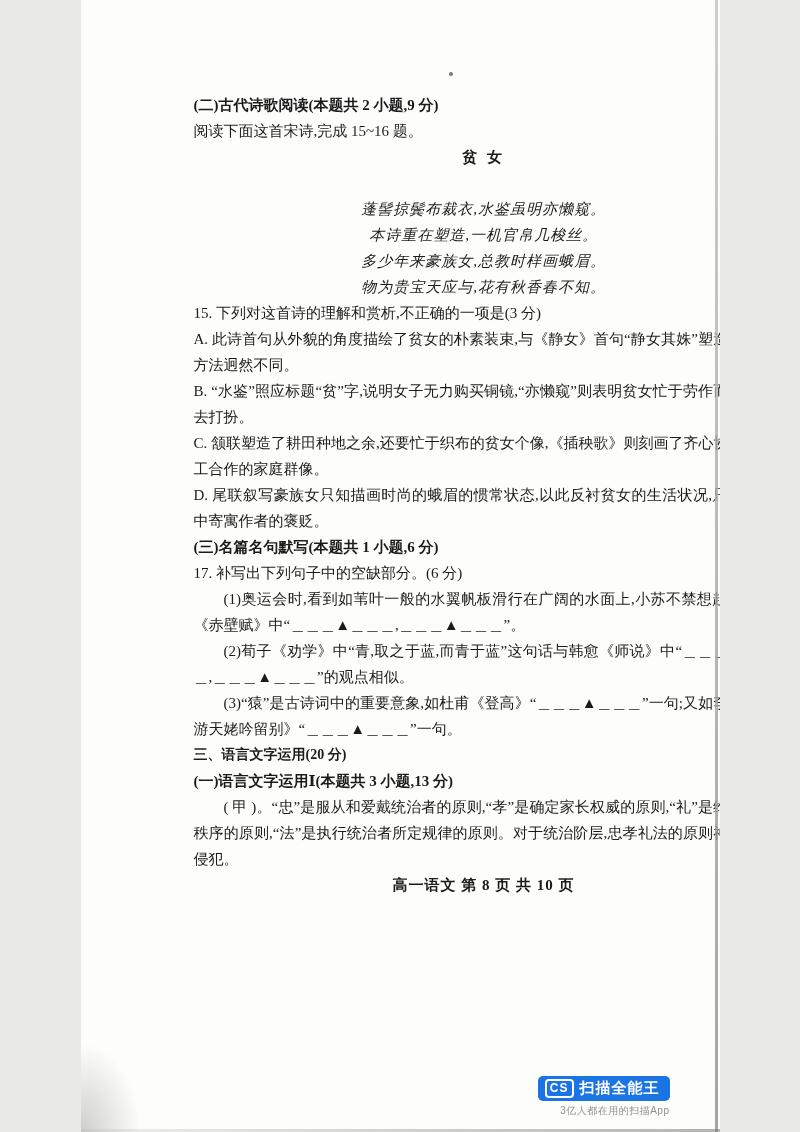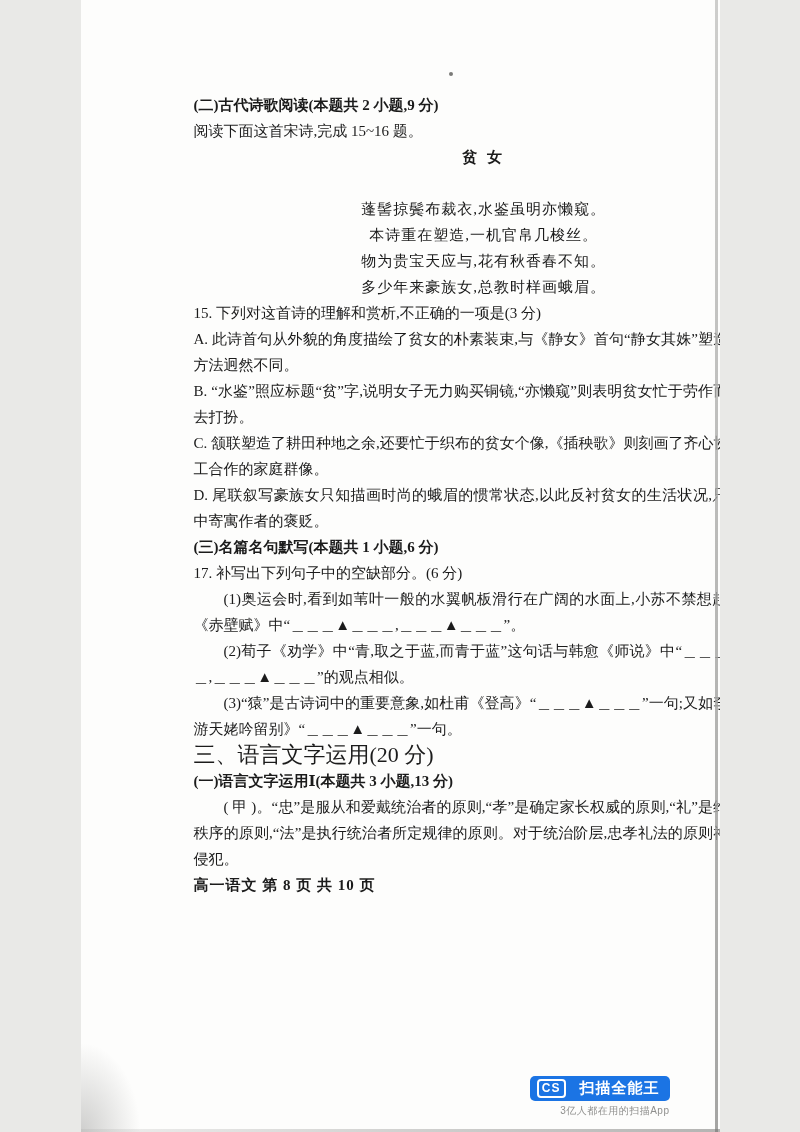--- a/index.html
+++ b/index.html
@@ -16,31 +16,32 @@
   .content {
     position:absolute;
     left:113px; top:92px;
     width:580px;
     font-size:15px;
     line-height:26px;
     text-align:justify;
   }
   .content p { margin:0; }
   .bold { font-weight:bold; }
-  .poem-line { text-align:center; letter-spacing:1px; }
+  .poem-line { text-align:center; font-style:italic; letter-spacing:1px; }
   .poem-title { text-align:center; font-weight:bold; letter-spacing:3px; }
   .poem-author { text-align:right; font-style:italic; letter-spacing:3px; }
   .option { margin-left:2.3em; }
   .hang { padding-left:2.3em; text-indent:-2.3em; }
   .indent2 { text-indent:2em; }
   .mt-sm { margin-top:8px; }
   .mt-md { margin-top:14px; }
-  .big-heading { font-size:22px; font-weight:normal; }
+  .big-heading { font-size:14px; font-weight:bold; }
   .footer {
     margin-top:10px;
+    text-align:center;
     font-weight:bold;
     letter-spacing:1px;
   }
   
   .scan-edge-right {
     position:absolute; right:2px; top:0; width:3px; height:1132px;
     background:linear-gradient(180deg,#c2c2c0,#8f8f8d);
     opacity:.8;
   }
   .scan-edge-bottom {
@@ -55,21 +56,21 @@
     position:absolute; left:368px; top:72px; width:4px; height:4px;
     border-radius:50%; background:#7a7a78;
   }
   
   .watermark {
     position:absolute; right:50px; bottom:14px;
     text-align:right;
     font-family:"Liberation Sans","DejaVu Sans",sans-serif;
   }
   .wm-pill {
-    display:inline-flex; align-items:center; gap:14px;
+    display:inline-flex; align-items:center; gap:6px;
     background:#1b74e4;
     color:#ffffff;
     border-radius:5px;
     padding:3px 10px 3px 7px;
     font-weight:bold;
     font-size:15px;
     letter-spacing:1px;
   }
   .wm-cs {
     display:inline-block;
@@ -93,22 +94,22 @@
 <div class="page">
 
   <div class="content">
 
     <p class="bold">(二)古代诗歌阅读(本题共 2 小题,9 分)</p>
     <p>阅读下面这首宋诗,完成 15~16 题。</p>
     <p class="poem-title">贫 女</p>
     <p class="poem-author">张 维</p>
     <p class="poem-line">蓬髻掠鬓布裁衣,水鉴虽明亦懒窥。</p>
     <p class="poem-line">本诗重在塑造,一机官帛几梭丝。</p>
+    <p class="poem-line">多少年来豪族女,总教时样画蛾眉。</p>
     <p class="poem-line">物为贵宝天应与,花有秋香春不知。</p>
-    <p class="poem-line">多少年来豪族女,总教时样画蛾眉。</p>
 
     <p>15. 下列对这首诗的理解和赏析,不正确的一项是(3 分)</p>
     <p class="option">A. 此诗首句从外貌的角度描绘了贫女的朴素装束,与《静女》首句“静女其姝”塑造人物的方法迥然不同。</p>
     <p class="option">B. “水鉴”照应标题“贫”字,说明女子无力购买铜镜,“亦懒窥”则表明贫女忙于劳作而没时间去打扮。</p>
     <p class="option">C. 颔联塑造了耕田种地之余,还要忙于织布的贫女个像,《插秧歌》则刻画了齐心协力、分工合作的家庭群像。</p>
     <p class="option">D. 尾联叙写豪族女只知描画时尚的蛾眉的惯常状态,以此反衬贫女的生活状况,只言片语中寄寓作者的褒贬。</p>
 
 
     <p class="bold mt-sm">(三)名篇名句默写(本题共 1 小题,6 分)</p>
     <p>17. 补写出下列句子中的空缺部分。(6 分)</p>

